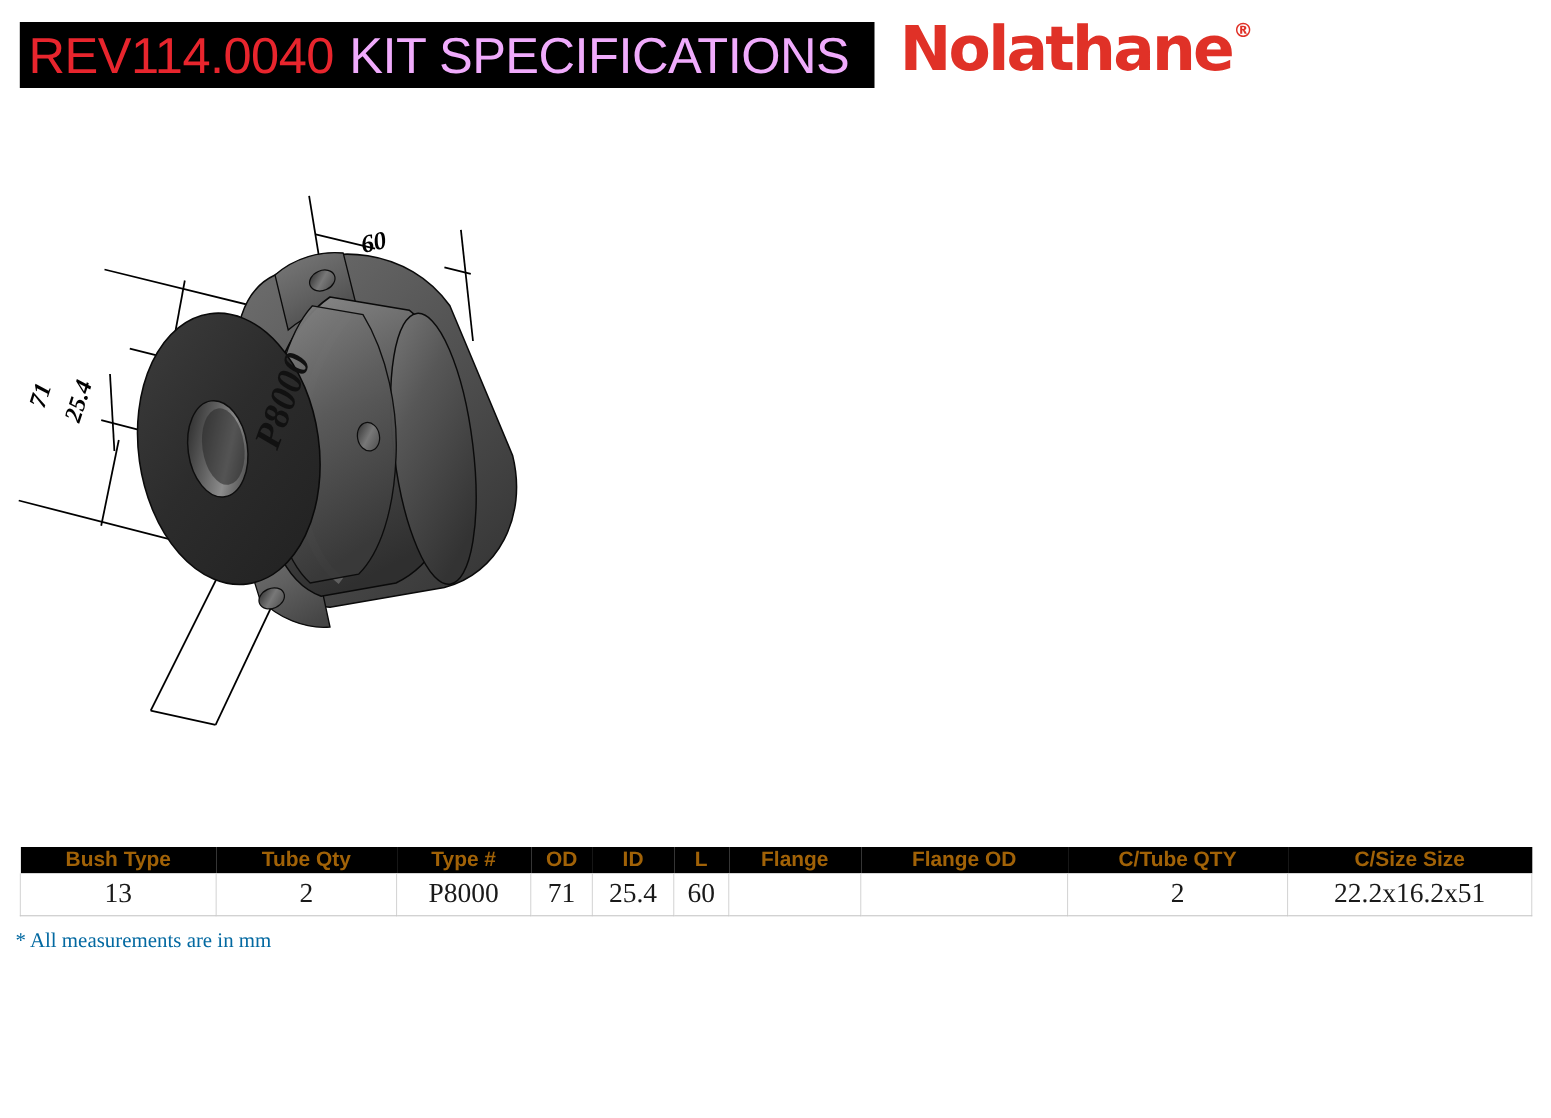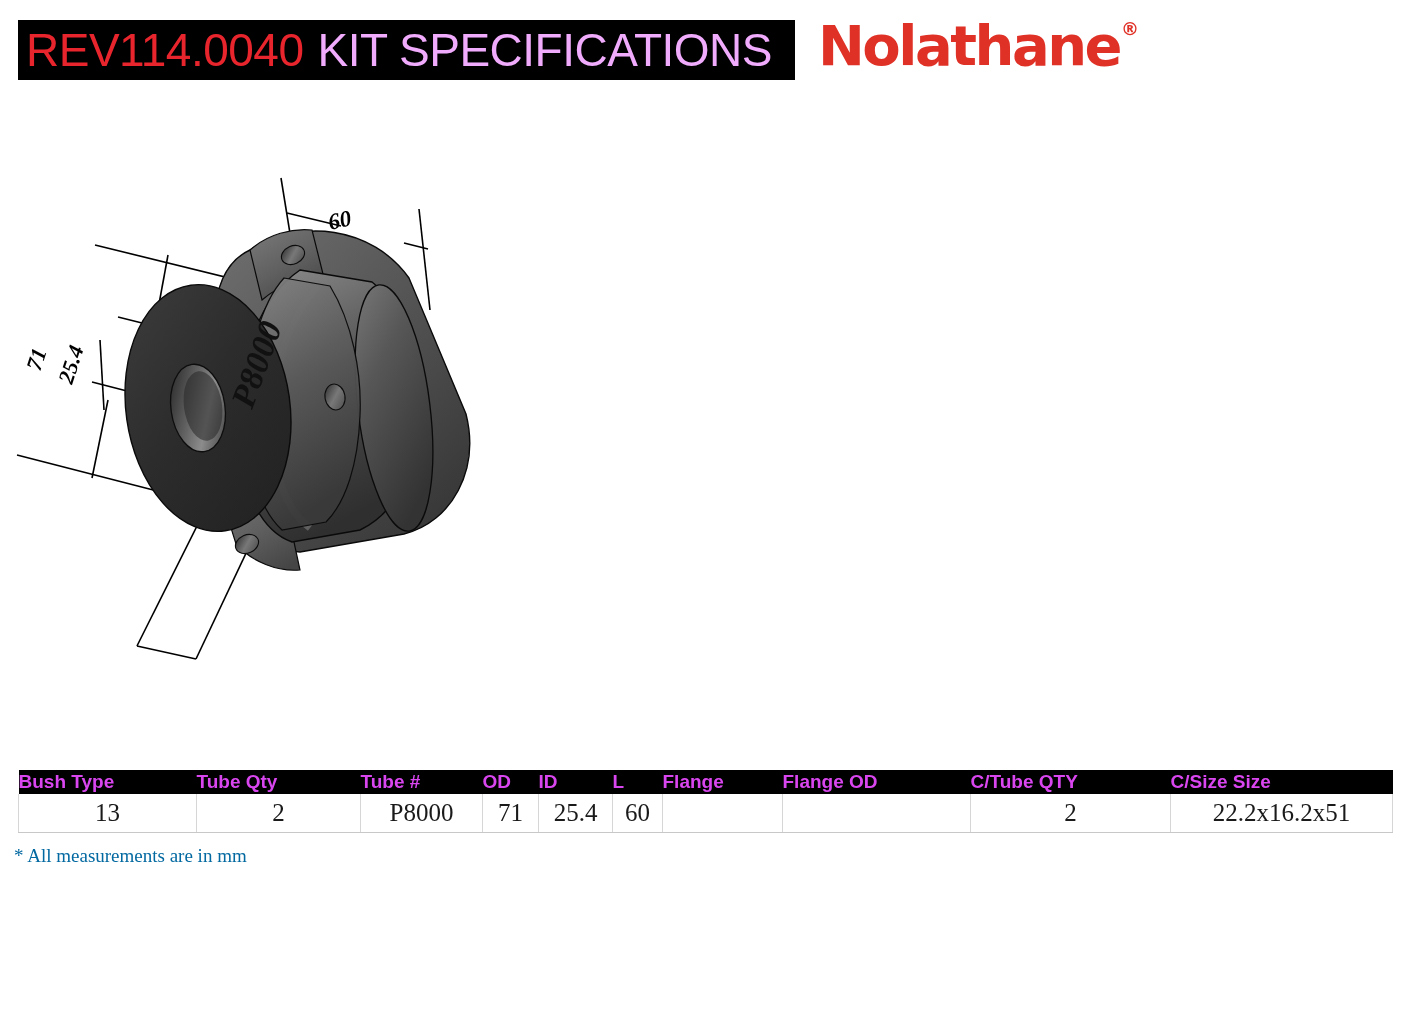--- a/index.html
+++ b/index.html
@@ -97,26 +97,26 @@
     top: 770px;
     width: 1374px;
   }
   table.spec-table {
     border-collapse: collapse;
     table-layout: fixed;
     width: 1374px;
   }
   table.spec-table thead th {
     background: #000000;
-    color: #d946ef;
+    color: #a16207;
     font-family: "Liberation Sans", sans-serif;
     font-weight: bold;
     font-size: 19px;
     height: 24px;
-    text-align: left;
+    text-align: center;
     padding: 0;
     border: none;
   }
   table.spec-table tbody td {
     background: #ffffff;
     color: #1a1a1a;
     font-family: "Liberation Serif", serif;
     font-size: 25px;
     height: 38px;
     text-align: center;
@@ -301,21 +301,21 @@
         <col style="width:50px">
       <col style="width:120px">
         <col style="width:188px">
         <col style="width:200px">
       <col style="width:222px">
     </colgroup>
     <thead>
       <tr>
         <th>Bush Type</th>
         <th>Tube Qty</th>
-        <th>Tube #</th>
+        <th>Type #</th>
         <th>OD</th>
         <th>ID</th>
         <th>L</th>
         <th>Flange</th>
         <th>Flange OD</th>
         <th>C/Tube QTY</th>
         <th>C/Size Size</th>
       </tr>
     </thead>
     <tbody>

